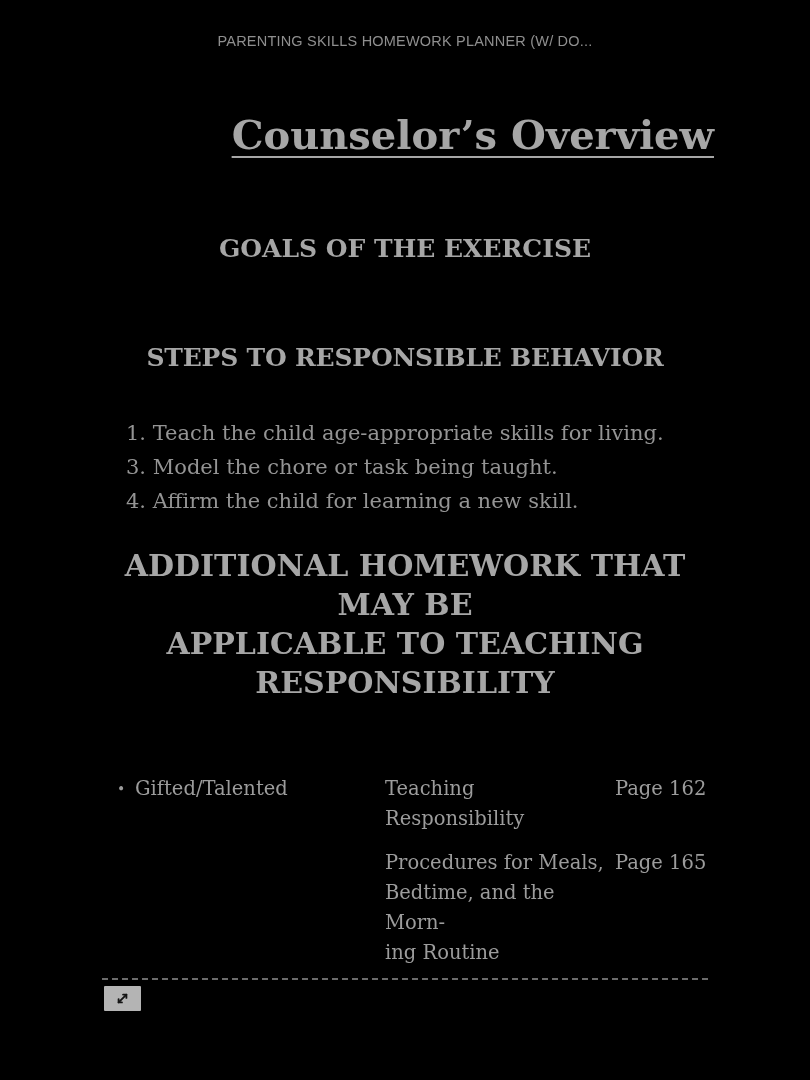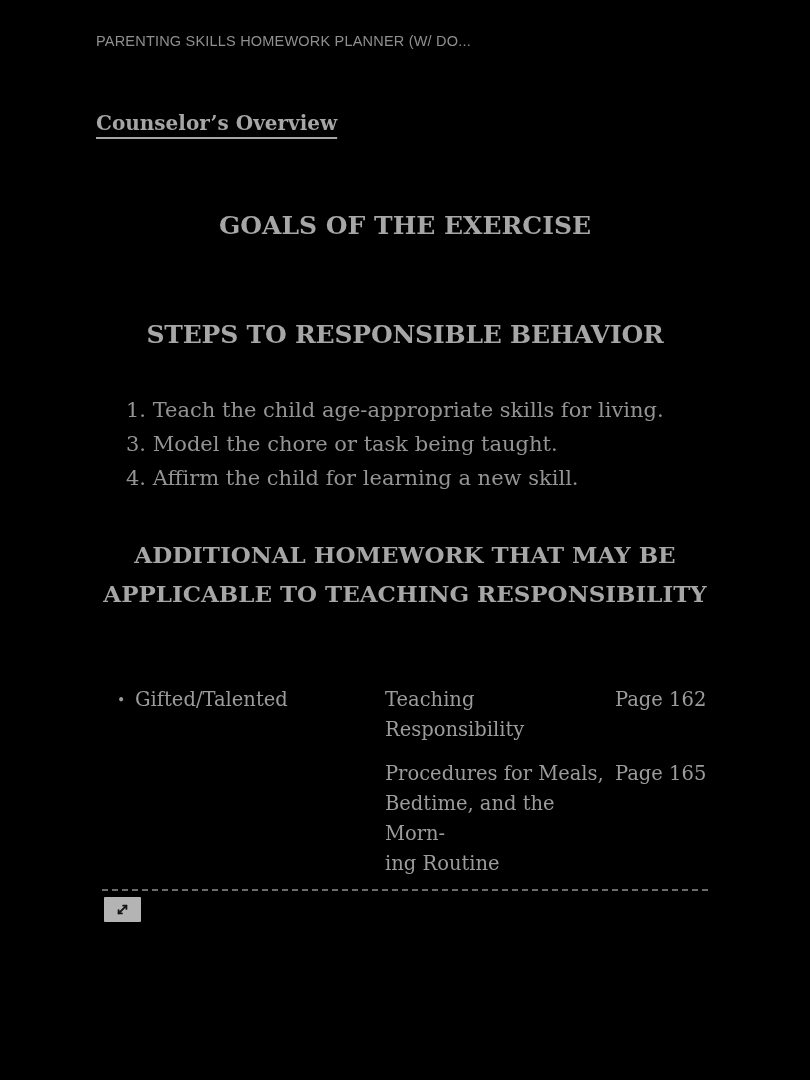--- a/index.html
+++ b/index.html
@@ -19,29 +19,30 @@
     overflow: hidden;
     font-family: "DejaVu Serif", serif;
   }
   .page {
     width: 810px; height: 1080px;
     padding: 0 96px;
     position: relative;
   }
   .book-header {
     margin-top: 33px;
+    text-align: center;
     font-family: "Liberation Sans", sans-serif;
     font-size: 14.5px;
     letter-spacing: 0.2px;
     color: var(--header-text);
   }
   .page-title {
     margin-top: 62px;
-    text-align: left;
-    font-size: 20px;
+    text-align: right;
+    font-size: 40px;
     font-weight: bold;
     color: var(--heading-text);
     text-decoration: underline;
     text-decoration-thickness: 2px;
     text-underline-offset: 7px;
   }
   .section-heading {
     text-align: center;
     font-size: 25px;
     font-weight: bold;
@@ -57,22 +58,22 @@
     line-height: 34px;
     color: var(--body-text);
   }
   .goal-item {
     padding-left: 13px;
     text-indent: -13px;
   }
   .goal-item .pre { white-space: pre-line; }
   .goal-item.justified { word-spacing: 3px; }
   .additional-heading {
-    margin-top: 40px;
-    font-size: 23px;
+    margin-top: 28px;
+    font-size: 30px;
     line-height: 39px;
     white-space: pre-line;
   }
   .homework-table {
     margin: 72px 0 0 21px;
     font-size: 19.5px;
     line-height: 30px;
     color: var(--table-text);
   }
   .homework-row {

